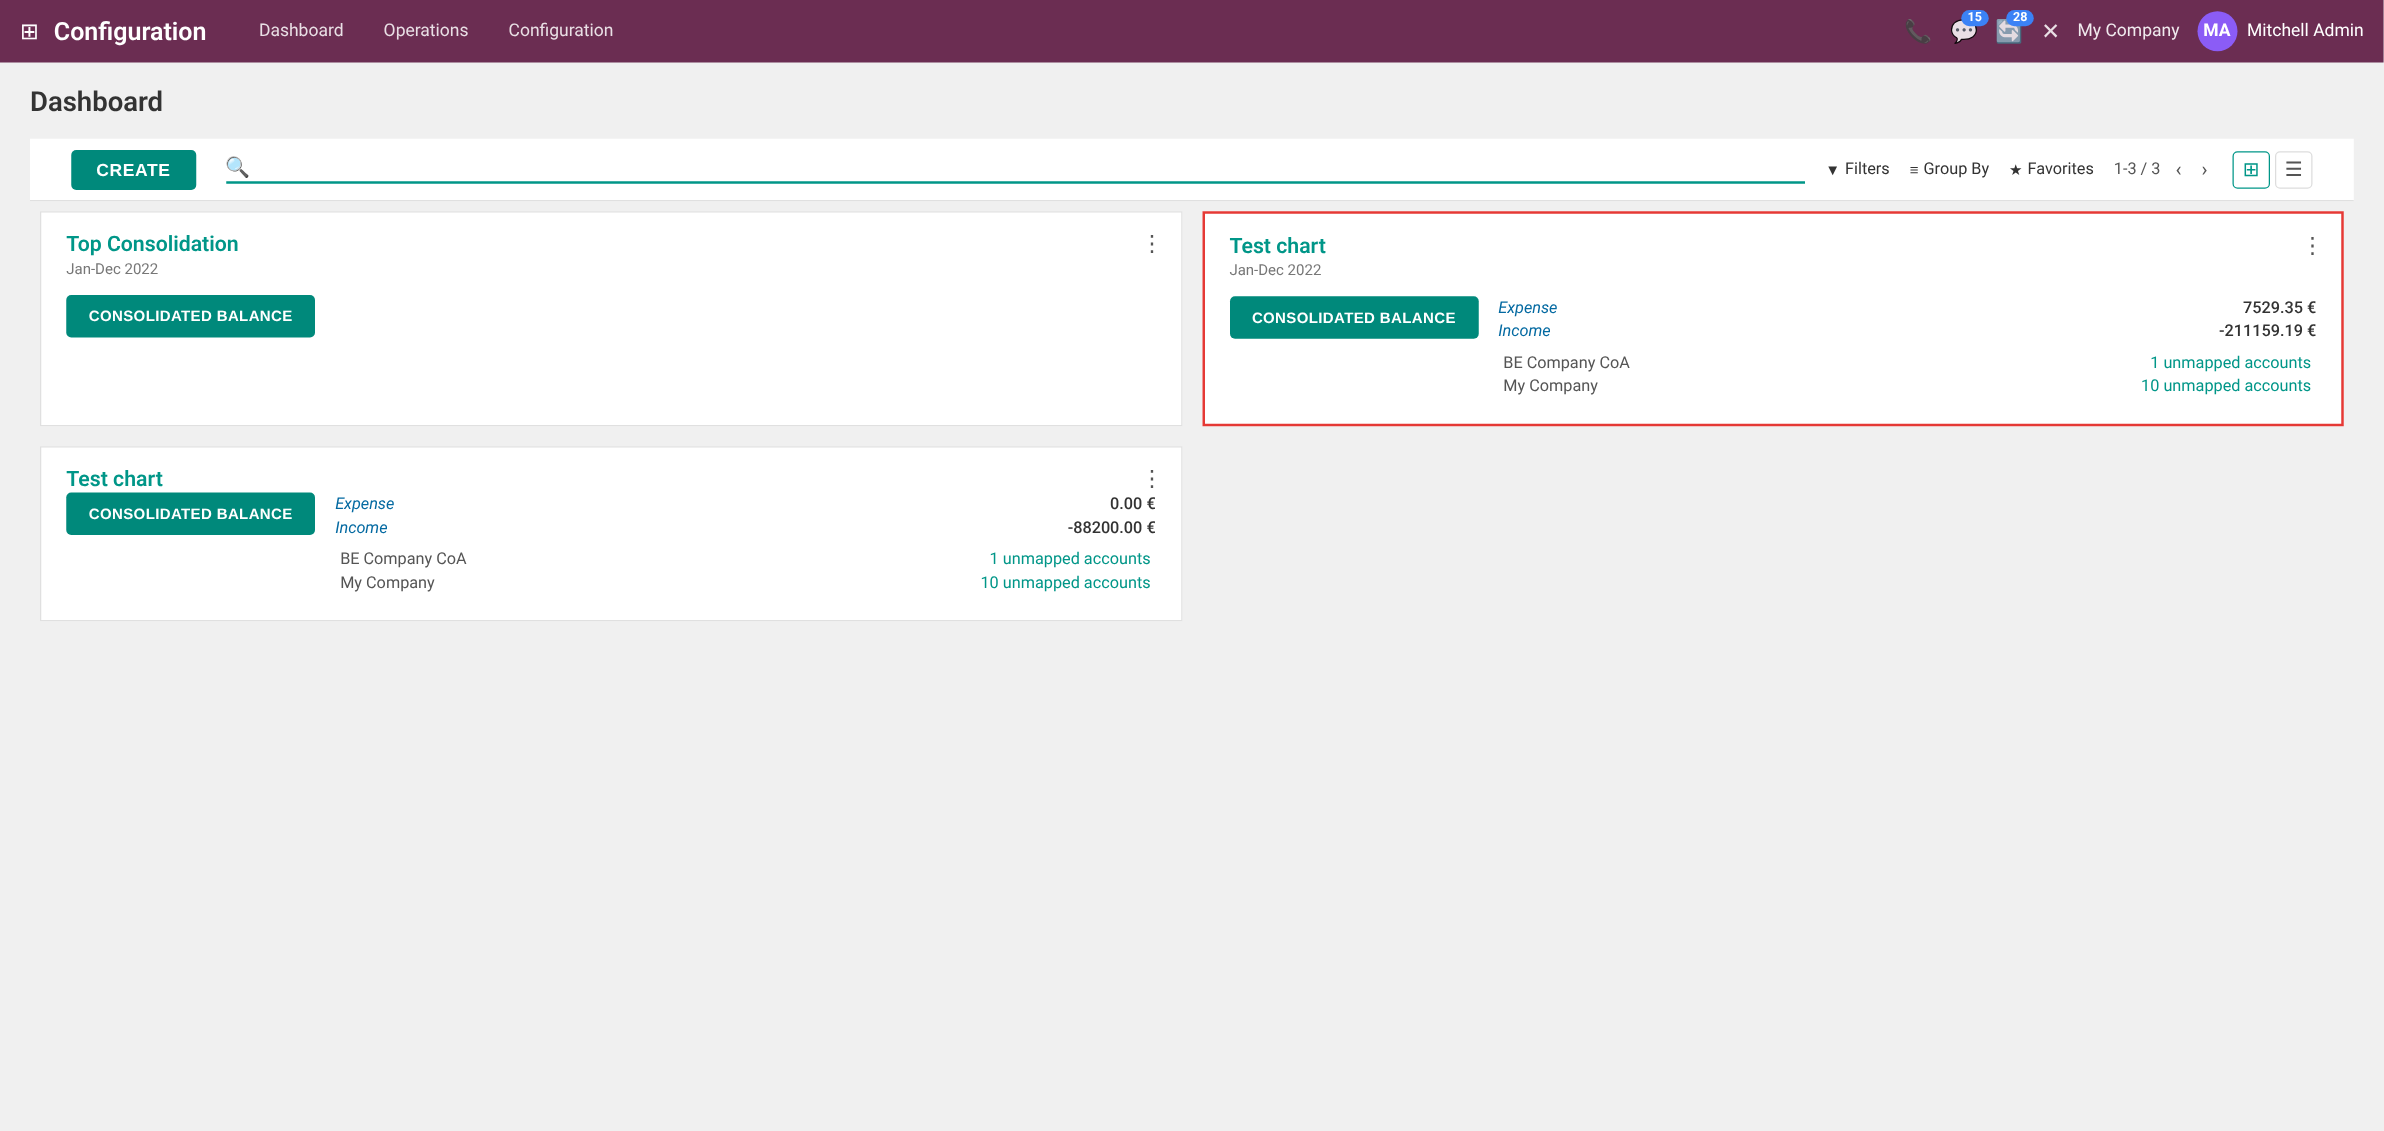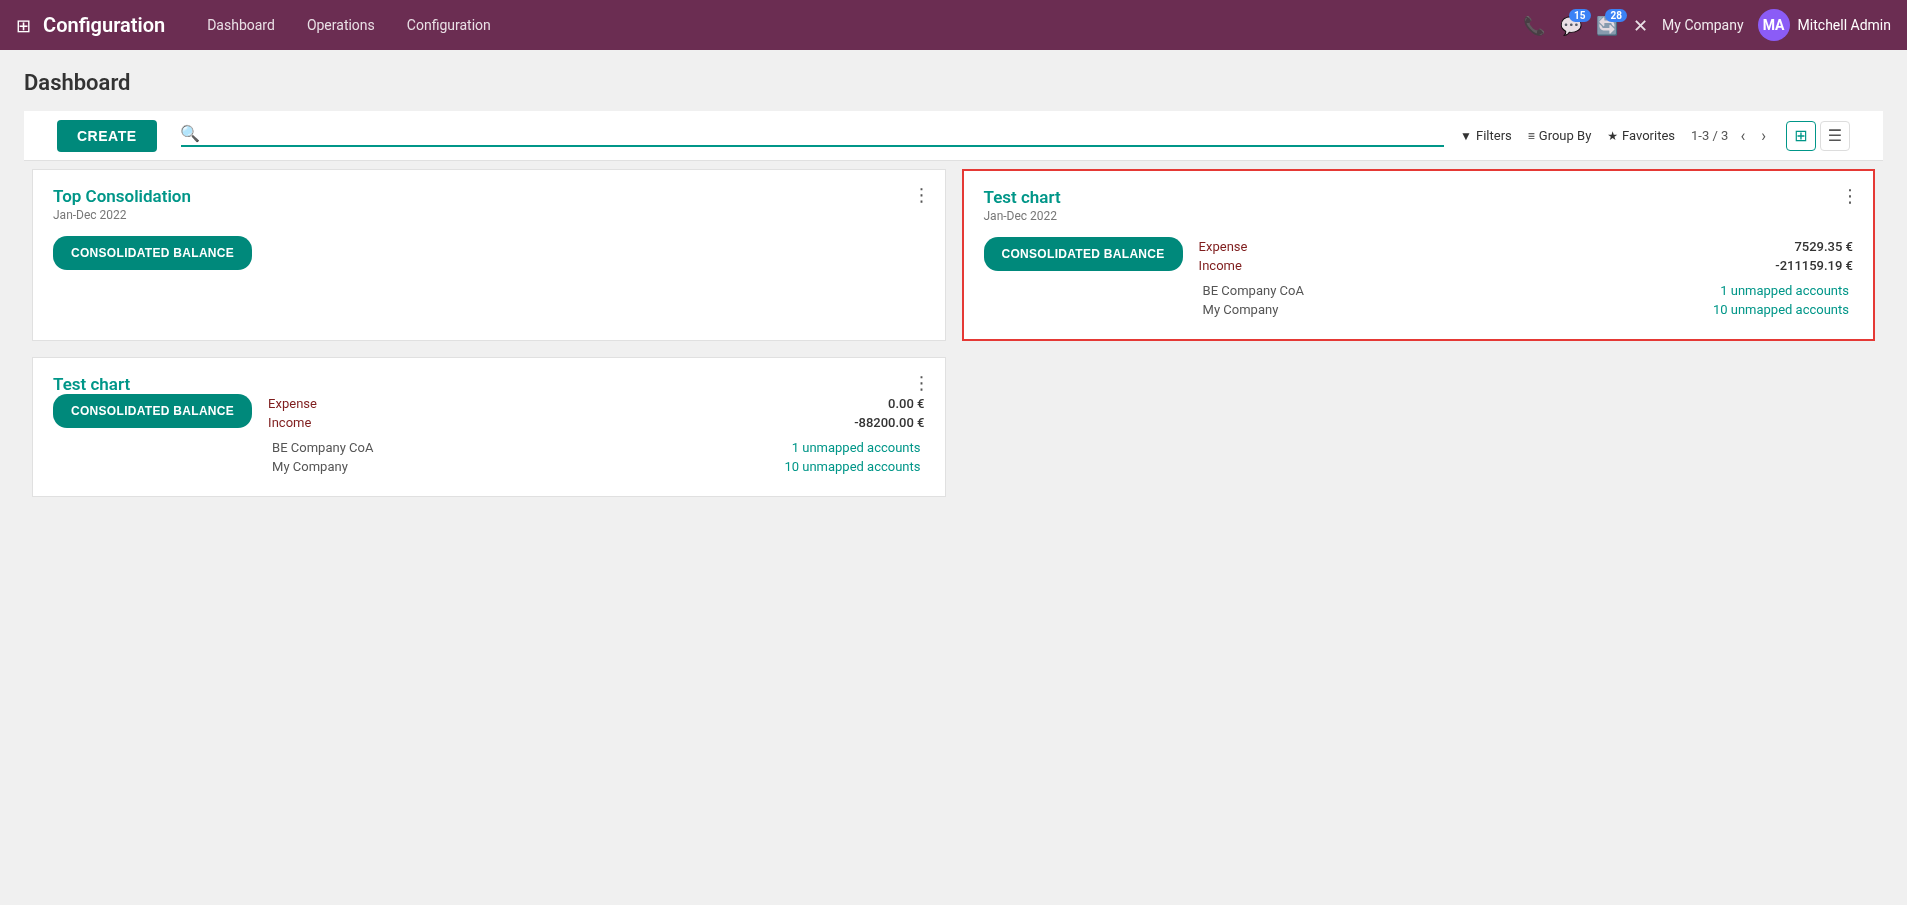--- a/index.html
+++ b/index.html
@@ -115,36 +115,36 @@
     .card-menu {
       position: absolute; top: 14px; right: 14px;
       cursor: pointer; color: #555; font-size: 18px;
     }
     .card-body { display: flex; align-items: flex-start; gap: 16px; }
     .consolidated-btn {
       background: #00897b;
       color: white;
       border: none;
       padding: 10px 18px;
-      border-radius: 14px;
+      border-radius: 4px;
       font-size: 12px;
       font-weight: 700;
       cursor: pointer;
       text-transform: uppercase;
       letter-spacing: 0.3px;
       white-space: nowrap;
       flex-shrink: 0;
     }
     .card-stats { flex: 1; }
     .stat-row {
       display: flex; justify-content: space-between;
       padding: 2px 0;
       font-size: 13px;
     }
-    .stat-label { color: #7f1d1d; }
+    .stat-label { color: #0369a1; font-style: italic; }
     .stat-value { color: #333; font-weight: 500; }
     .stat-divider { margin: 6px 0; }
     .unmapped-row {
       display: flex; justify-content: space-between;
       padding: 2px 4px;
       font-size: 13px;
     }
     .unmapped-label { color: #555; }
     .unmapped-value { color: #009688; cursor: pointer; }
 

